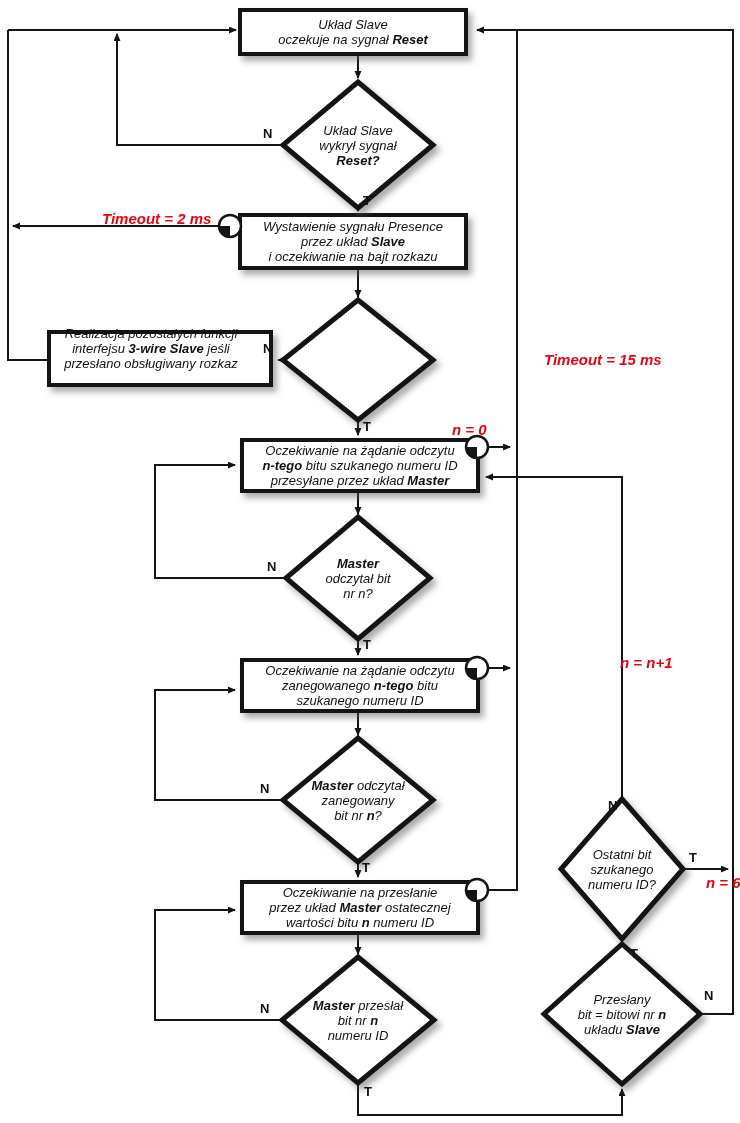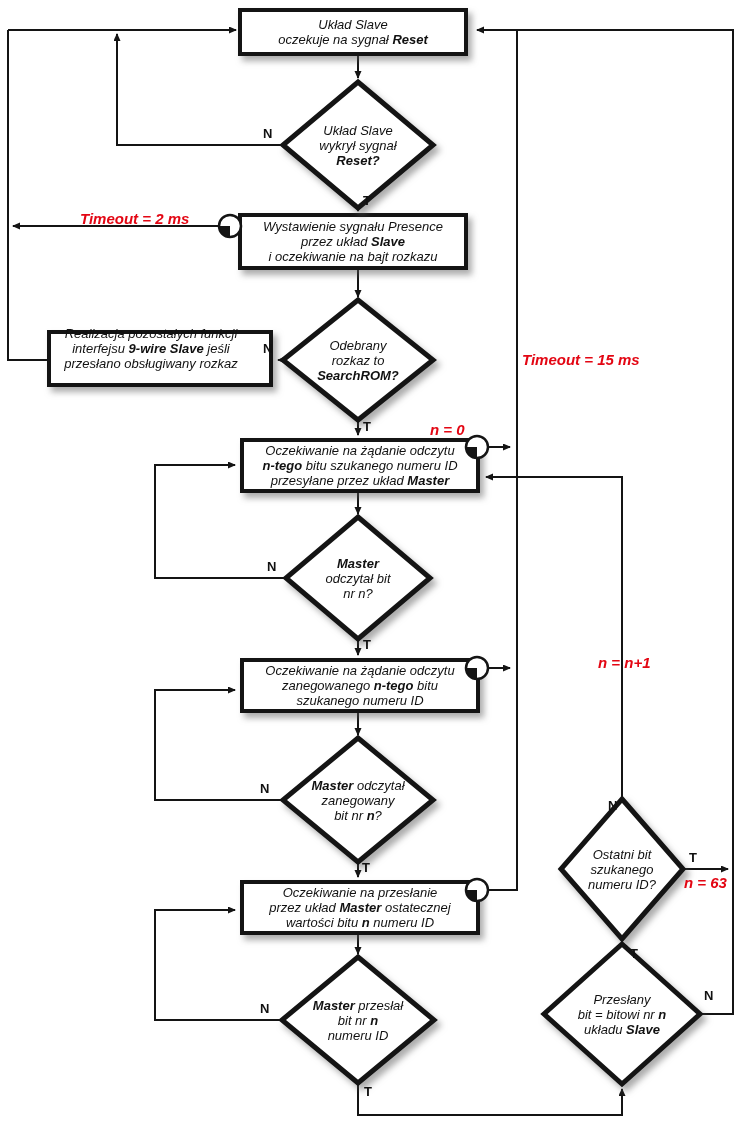--- a/index.html
+++ b/index.html
@@ -12,21 +12,21 @@
   .diamond-shape{stroke-width:5;}
   .timer-ring{fill:#ffffff;stroke:#141414;stroke-width:2.5;}
   .timer-wedge{fill:#141414;stroke:none;}
   .ntxt{position:absolute;display:flex;flex-direction:column;justify-content:center;
         align-items:center;text-align:center;font-style:italic;font-size:13px;line-height:15px;
         color:#111;}
   .tl{white-space:nowrap;}
   .b{font-weight:700;}
   .tn{position:absolute;font-size:13px;font-weight:700;color:#111;font-style:normal;}
   .red{position:absolute;color:#e30613;font-weight:700;font-style:italic;font-size:15px;
-       white-space:nowrap;}
+       white-space:nowrap;margin-left:22px;}
 </style>
 </head>
 <body>
 
 <div class="canvas">
 
   <svg width="740" height="1123" viewBox="0 0 740 1123">
     <defs>
       <marker id="ah" markerWidth="9" markerHeight="8" refX="7" refY="3.5" orient="auto" markerUnits="userSpaceOnUse">
         <path d="M0,0 L8,3.5 L0,7 Z" fill="#141414"></path>
@@ -104,21 +104,21 @@
     <div class="tl"><span>Układ Slave</span></div>
     <div class="tl"><span>oczekuje na sygnał </span><span class="b">Reset</span></div>
   </div>
   <div class="ntxt" style="left:238px;top:213px;width:230px;height:57px;">
     <div class="tl"><span>Wystawienie sygnału Presence</span></div>
     <div class="tl"><span>przez układ </span><span class="b">Slave</span></div>
     <div class="tl"><span>i oczekiwanie na bajt rozkazu</span></div>
   </div>
   <div class="ntxt" style="left:47px;top:320px;width:208px;height:57px;">
     <div class="tl"><span>Realizacja pozostałych funkcji</span></div>
-    <div class="tl"><span>interfejsu </span><span class="b">9-wire Slave</span><span> jeśli</span></div>
+    <div class="tl"><span>interfejsu </span><span class="b">3-wire Slave</span><span> jeśli</span></div>
     <div class="tl"><span>przesłano obsługiwany rozkaz</span></div>
   </div>
   <div class="ntxt" style="left:240px;top:438px;width:240px;height:55px;">
     <div class="tl"><span>Oczekiwanie na żądanie odczytu</span></div>
     <div class="tl"><span class="b">n-tego</span><span> bitu szukanego numeru ID</span></div>
     <div class="tl"><span>przesyłane przez układ </span><span class="b">Master</span></div>
   </div>
   <div class="ntxt" style="left:240px;top:658px;width:240px;height:55px;">
     <div class="tl"><span>Oczekiwanie na żądanie odczytu</span></div>
     <div class="tl"><span>zanegowanego </span><span class="b">n-tego</span><span> bitu</span></div>
@@ -127,25 +127,20 @@
   <div class="ntxt" style="left:240px;top:880px;width:240px;height:55px;">
     <div class="tl"><span>Oczekiwanie na przesłanie</span></div>
     <div class="tl"><span>przez układ </span><span class="b">Master</span><span> ostatecznej</span></div>
     <div class="tl"><span>wartości bitu </span><span class="b">n</span><span> numeru ID</span></div>
   </div>
 
   <div class="ntxt" style="left:288px;top:122px;width:140px;height:46px;">
     <div class="tl"><span>Układ Slave</span></div>
     <div class="tl"><span>wykrył sygnał</span></div>
     <div class="tl"><span class="b">Reset?</span></div>
-  </div>
-  <div class="ntxt" style="left:288px;top:337px;width:140px;height:46px;">
-    <div class="tl"><span>Odebrany</span></div>
-    <div class="tl"><span>rozkaz to</span></div>
-    <div class="tl"><span class="b">SearchROM?</span></div>
   </div>
   <div class="ntxt" style="left:288px;top:555px;width:140px;height:46px;">
     <div class="tl"><span class="b">Master</span></div>
     <div class="tl"><span>odczytał bit</span></div>
     <div class="tl"><span>nr n?</span></div>
   </div>
   <div class="ntxt" style="left:288px;top:777px;width:140px;height:46px;">
     <div class="tl"><span class="b">Master</span><span> odczytał</span></div>
     <div class="tl"><span>zanegowany</span></div>
     <div class="tl"><span>bit nr </span><span class="b">n</span><span>?</span></div>

